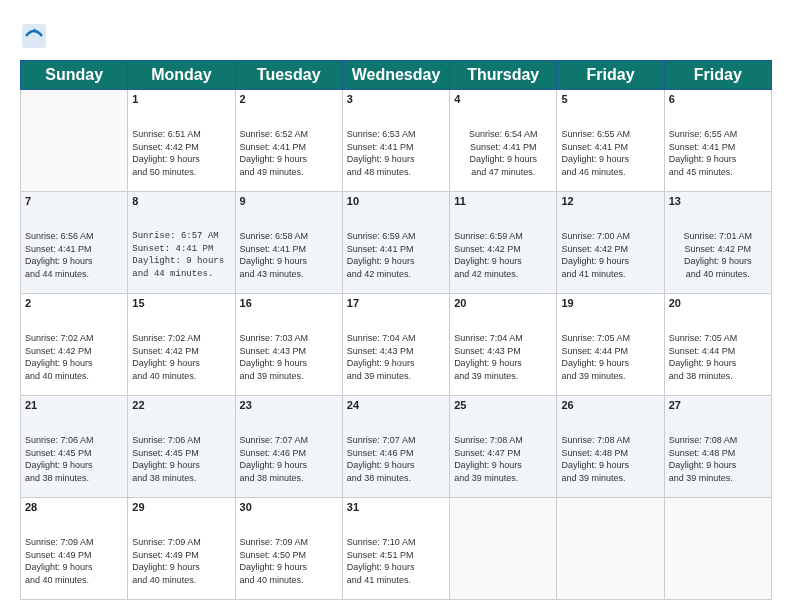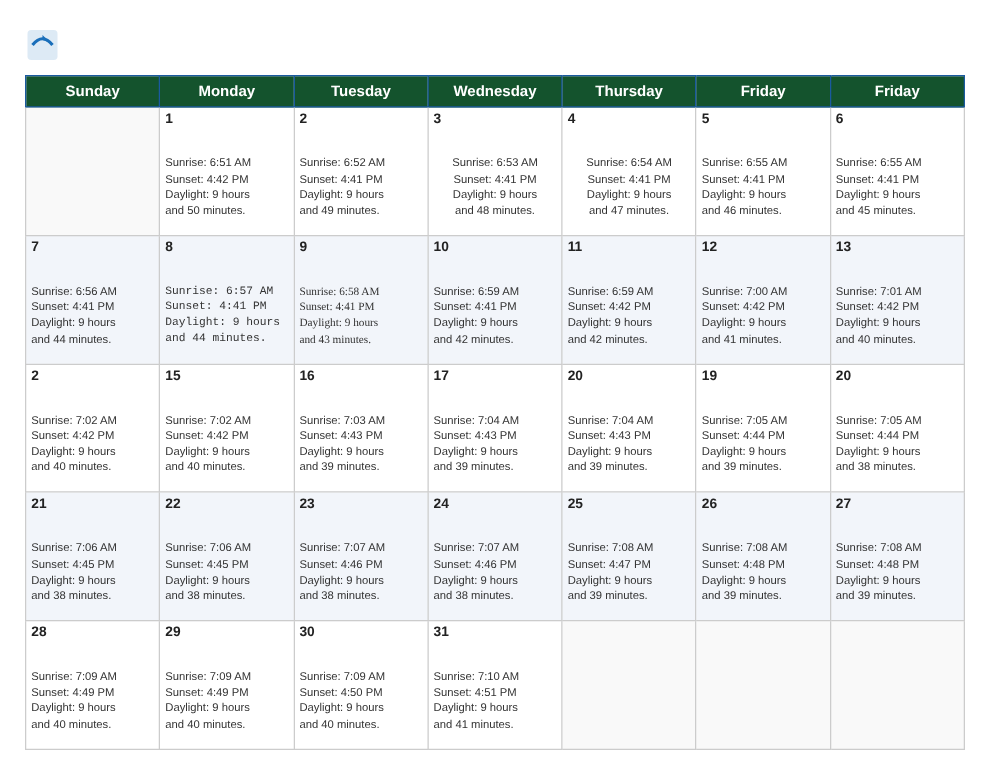--- a/index.html
+++ b/index.html
@@ -56,24 +56,24 @@
       color: #444;
     }
     .calendar {
       flex: 1;
       border: 1px solid #ccc;
       border-collapse: collapse;
       width: 100%;
       table-layout: fixed;
     }
     .calendar th {
-      background-color: #14532d;
+      background-color: #0f766e;
       color: #fff;
       text-align: center;
-      font-size: 12px;
+      font-size: 16px;
       padding: 5px 0;
       border: 1px solid #1a5a9f;
     }
     .calendar td {
       vertical-align: top;
       border: 1px solid #ccc;
       padding: 3px 4px;
       font-size: 9px;
       color: #333;
       height: 84px;
@@ -144,21 +144,21 @@
           </td>
           <td>
             <span class="day-num">2</span>
             <div class="day-info" style="white-space: pre-line;">Sunrise: 6:52 AM
 Sunset: 4:41 PM
 Daylight: 9 hours
 and 49 minutes.</div>
           </td>
           <td>
             <span class="day-num">3</span>
-            <div class="day-info" style="white-space: pre-line; text-align: center;">Sunrise: 6:53 AM
+            <div class="day-info" style="white-space: pre-line;">Sunrise: 6:53 AM
 Sunset: 4:41 PM
 Daylight: 9 hours
 and 48 minutes.</div>
           </td>
           <td>
             <span class="day-num">4</span>
             <div class="day-info" style="white-space: pre-line; text-align: center;">Sunrise: 6:54 AM
 Sunset: 4:41 PM
 Daylight: 9 hours
 and 47 minutes.</div>
@@ -188,21 +188,21 @@
           </td>
           <td>
             <span class="day-num">8</span>
             <div class="day-info" style="white-space: pre-line; font-family: Liberation Mono, monospace;">Sunrise: 6:57 AM
 Sunset: 4:41 PM
 Daylight: 9 hours
 and 44 minutes.</div>
           </td>
           <td>
             <span class="day-num">9</span>
-            <div class="day-info" style="white-space: pre-line; font-family: Liberation Serif, serif;">Sunrise: 6:58 AM
+            <div class="day-info" style="white-space: pre-line;">Sunrise: 6:58 AM
 Sunset: 4:41 PM
 Daylight: 9 hours
 and 43 minutes.</div>
           </td>
           <td>
             <span class="day-num">10</span>
             <div class="day-info" style="white-space: pre-line;">Sunrise: 6:59 AM
 Sunset: 4:41 PM
 Daylight: 9 hours
 and 42 minutes.</div>
@@ -216,21 +216,21 @@
           </td>
           <td>
             <span class="day-num">12</span>
             <div class="day-info" style="white-space: pre-line;">Sunrise: 7:00 AM
 Sunset: 4:42 PM
 Daylight: 9 hours
 and 41 minutes.</div>
           </td>
           <td>
             <span class="day-num">13</span>
-            <div class="day-info" style="white-space: pre-line;">Sunrise: 7:01 AM
+            <div class="day-info" style="white-space: pre-line; text-align: center;">Sunrise: 7:01 AM
 Sunset: 4:42 PM
 Daylight: 9 hours
 and 40 minutes.</div>
           </td>
         </tr>
         <tr>
           <td>
             <span class="day-num">2</span>
             <div class="day-info" style="white-space: pre-line;">Sunrise: 7:02 AM
 Sunset: 4:42 PM

